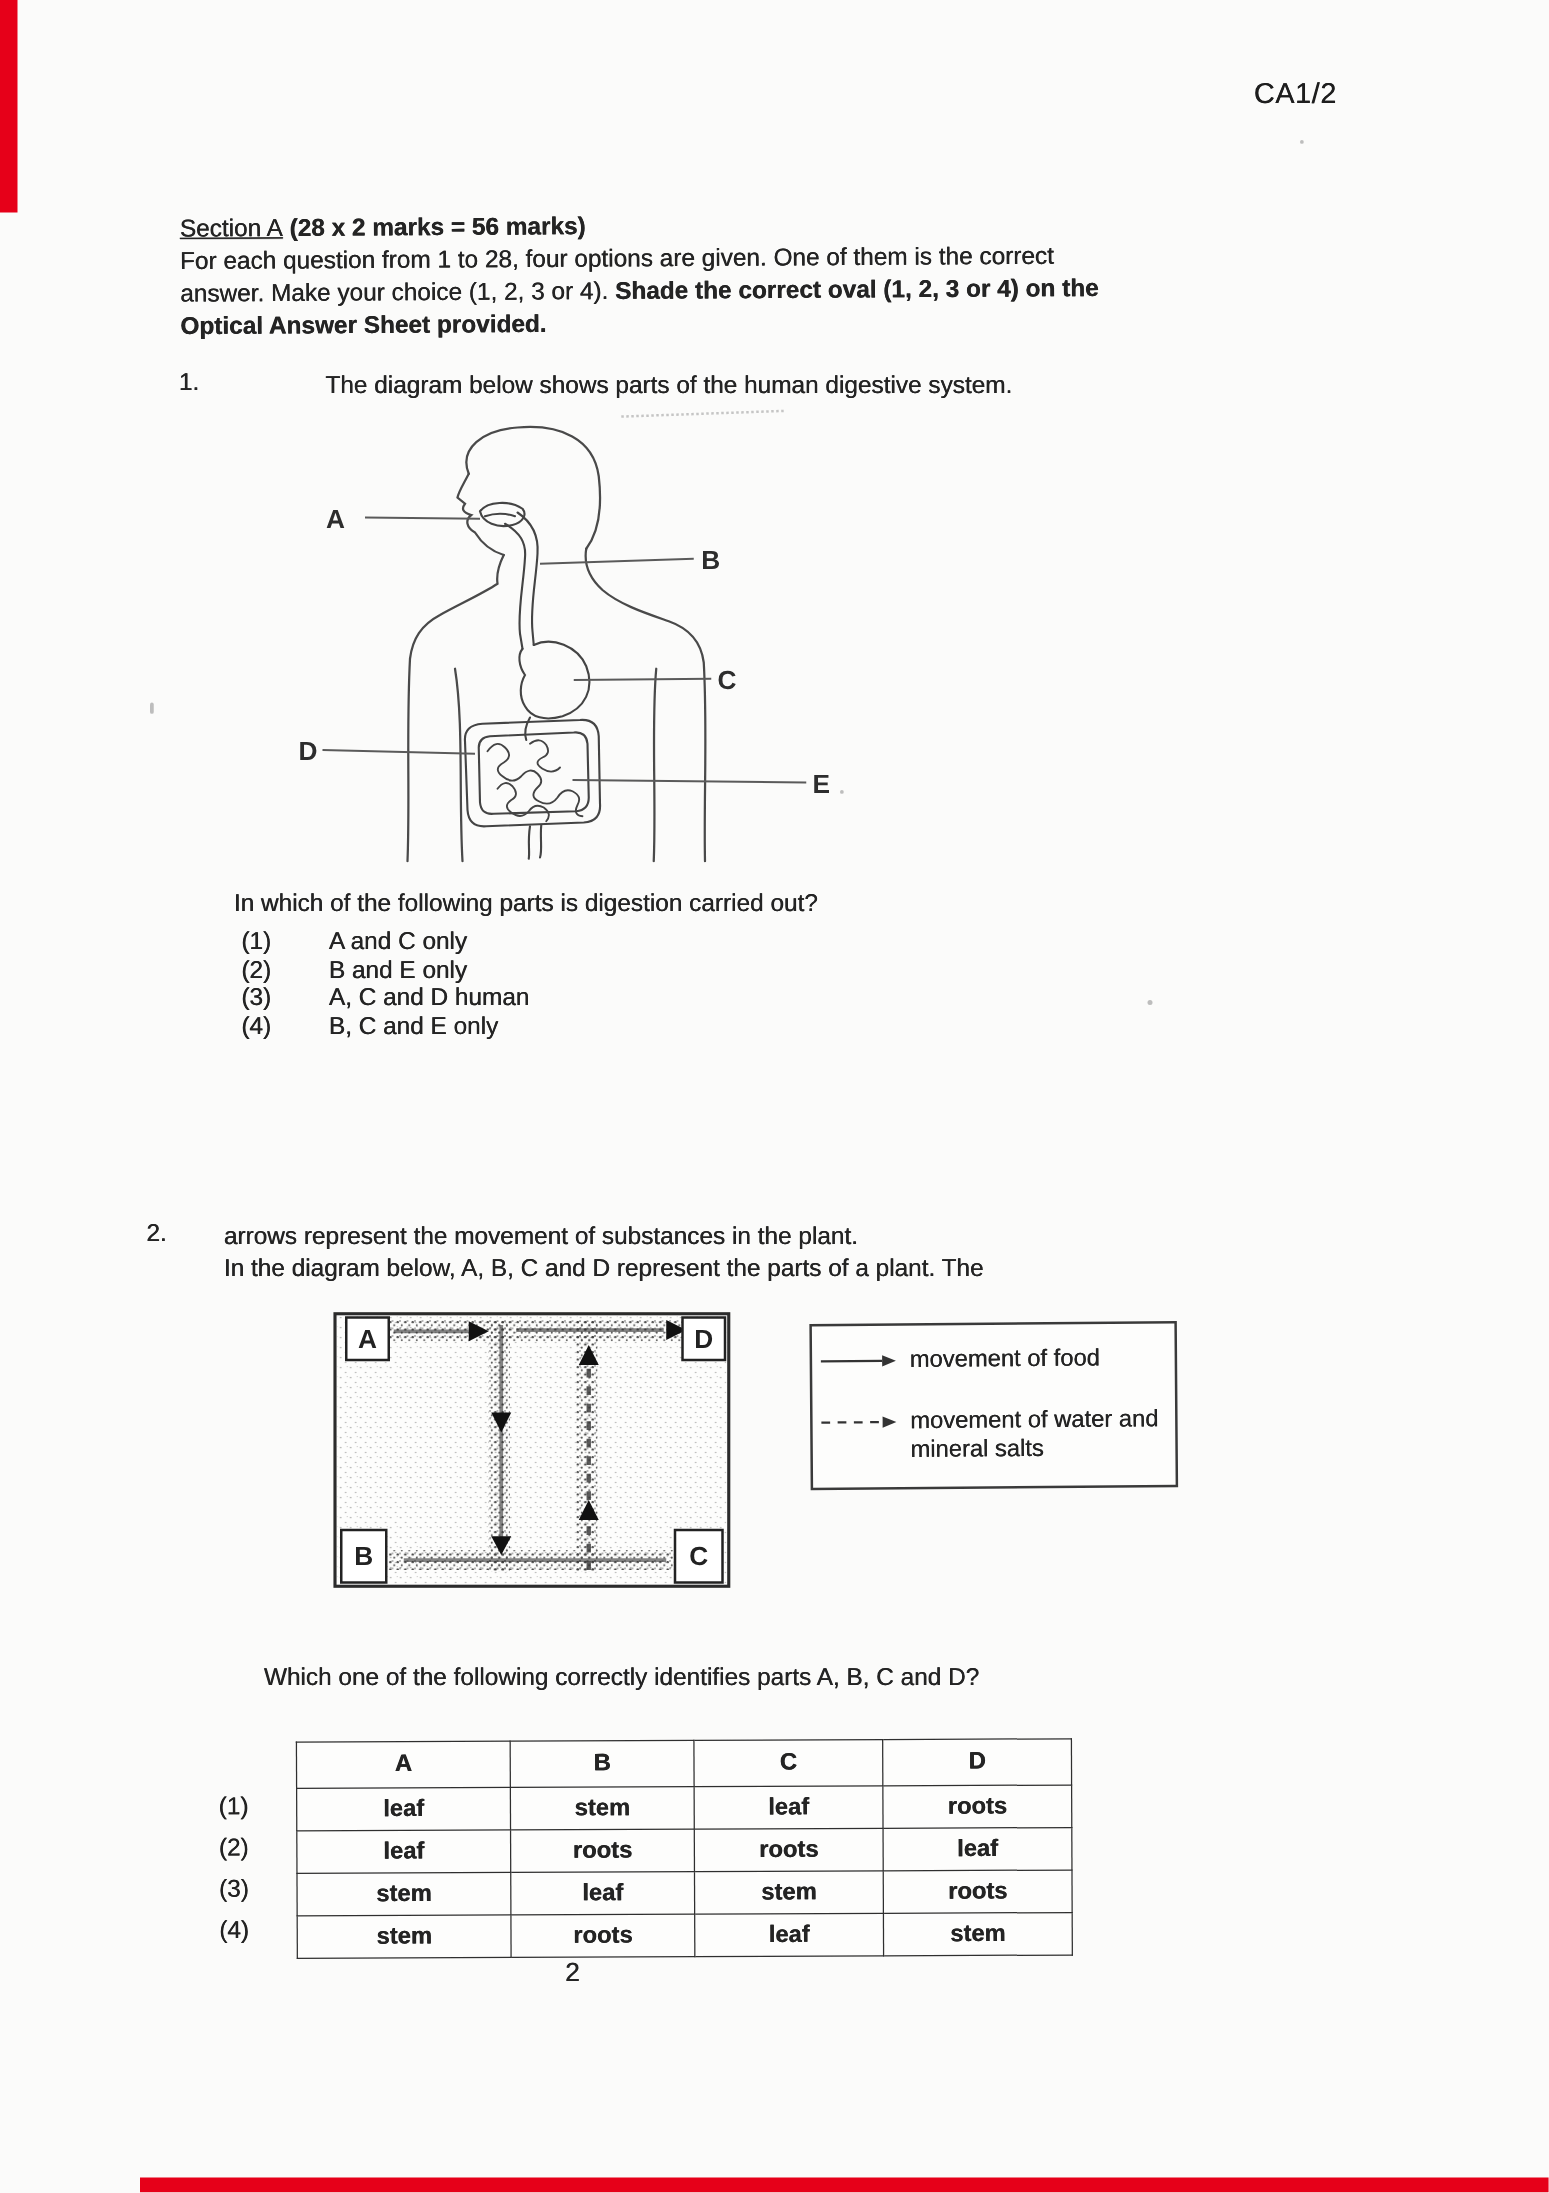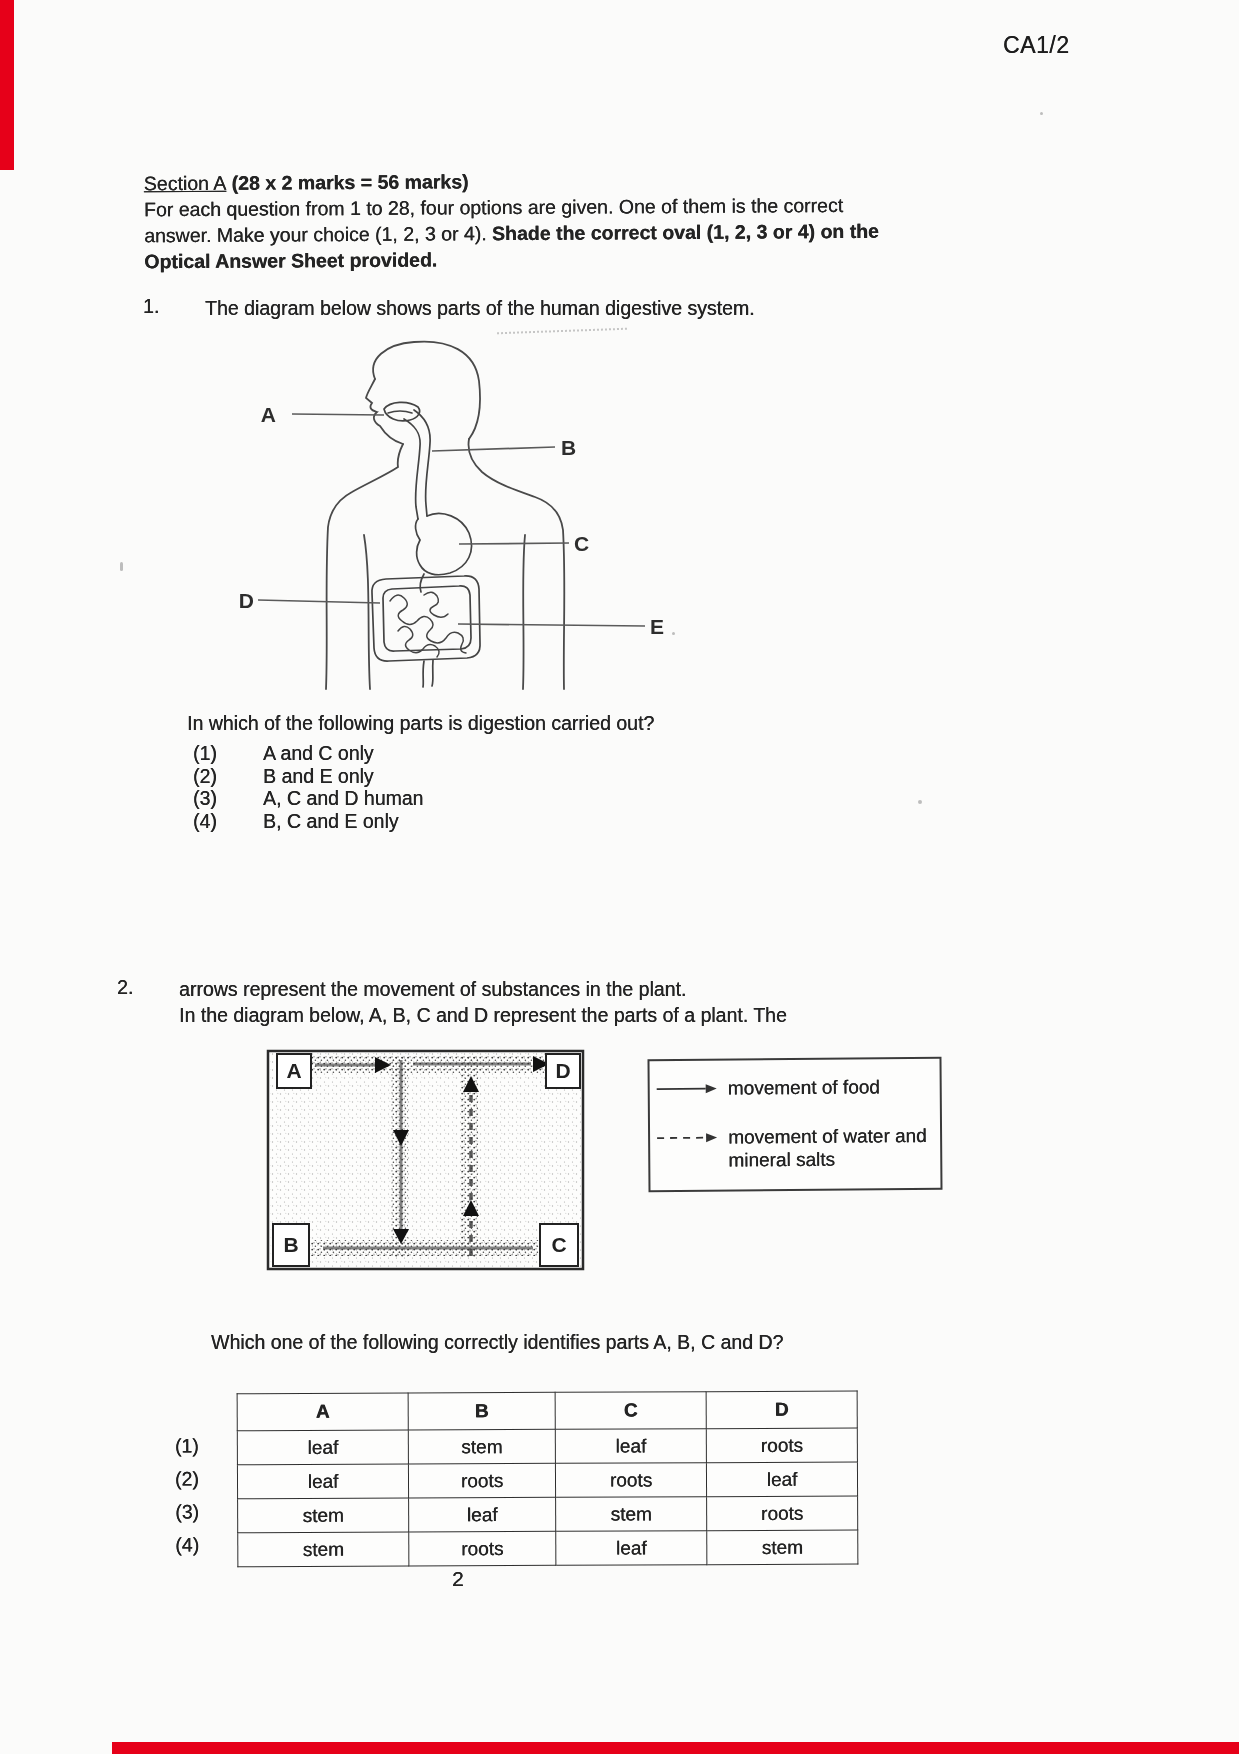--- a/index.html
+++ b/index.html
@@ -38,51 +38,51 @@
   .row-labels{width:62px;padding-top:36px;box-sizing:border-box;}
   .row-labels div{height:33px;display:flex;align-items:center;font-size:19.5px;text-shadow:0.3px 0 0 currentColor;}
   table.anstable{border-collapse:collapse;background:#fdfdfc;}
   table.anstable th, table.anstable td{
     border:1.6px solid #2f2f2f;
     font-size:19px;text-align:center;vertical-align:middle;
     color:#242424;text-shadow:0.3px 0 0 currentColor;
     padding:0;
   }
   table.anstable th{height:36px;font-weight:bold;}
-  table.anstable td{height:33px;font-weight:normal;}
+  table.anstable td{height:33px;font-weight:bold;}
   .c-a{width:170px;}.c-b{width:146px;}.c-c{width:150px;}.c-d{width:150px;}
   .speck{position:absolute;background:#8a8a8a;border-radius:50%;opacity:.55;}
   .smudge{width:130px;border-top:2px dotted #9a9a9a;opacity:.55;transform:rotate(-2deg);}
 </style>
 </head>
 <body>
 
 <div id="page">
 
   <div class="abs scanbar" style="left:0;top:0;width:14px;height:170px;"></div>
   <div class="abs scanbar" style="left:112px;top:1742px;width:1127px;height:12px;"></div>
   <div class="abs smudge" style="left:497px;top:330px;"></div>
   <div class="abs speck" style="left:918px;top:800px;width:4px;height:4px;"></div>
   <div class="abs speck" style="left:120px;top:562px;width:3px;height:9px;border-radius:2px;"></div>
   <div class="abs speck" style="left:1040px;top:112px;width:3px;height:3px;"></div>
   <div class="abs speck" style="left:672px;top:632px;width:3px;height:3px;"></div>
 
-  <div class="abs corner-code" style="left:1003px;top:32px;">CA1/2</div>
+  <div class="abs corner-code" style="left:1003px;top:61px;">CA1/2</div>
 
   <div class="abs section-block" style="left:144px;top:168px;">
     <div class="txt">
       <span class="section-title">Section A</span><span class="bold"> (28 x 2 marks = 56 marks)</span>
     </div>
     <div class="txt">
       <span>For each question from 1 to 28, four options are given. One of them is the correct answer. Make your choice (1, 2, 3 or 4). </span><span class="bold">Shade the correct oval (1, 2, 3 or 4) on the Optical Answer Sheet provided.</span>
     </div>
   </div>
 
   <div class="abs qnum" style="left:143px;top:295px;">1.</div>
-  <div class="abs txt" style="left:205px;top:295px;width:660px;">The diagram below shows parts of the human digestive system.</div>
+  <div class="abs txt" style="left:205px;top:295px;width:660px;text-align:center;">The diagram below shows parts of the human digestive system.</div>
 
   <svg class="abs" style="left:228px;top:333px;" width="470" height="357" viewBox="0 0 470 357">
     <g fill="none" stroke="#4a4a4a" stroke-width="1.8" stroke-linecap="round">
       <path d="M 147 46 C 139 26, 158 11, 186 9 C 220 6, 247 18, 251 48 C 254 74, 250 94, 241 106"></path>
       <path d="M 147 46 C 143 54, 139 60, 138 65 L 144 70 C 141 74, 142 77, 149 79 C 144 83, 145 89, 152 93 C 157 101, 165 108, 175 111"></path>
       <path d="M 241 106 C 239 118, 243 129, 254 139 C 268 151, 290 158, 307 164 C 324 170, 333 181, 335 197 C 338 250, 335 305, 336 356"></path>
       <path d="M 175 111 C 171 119, 169 127, 170 134 C 158 142, 138 151, 124 159 C 109 167, 102 178, 100 194 C 97 250, 100 305, 98 356"></path>
       <path d="M 136 202 C 143 245, 139 305, 142 356"></path>
       <path d="M 297 202 C 293 245, 297 305, 295 356"></path>
     </g>

